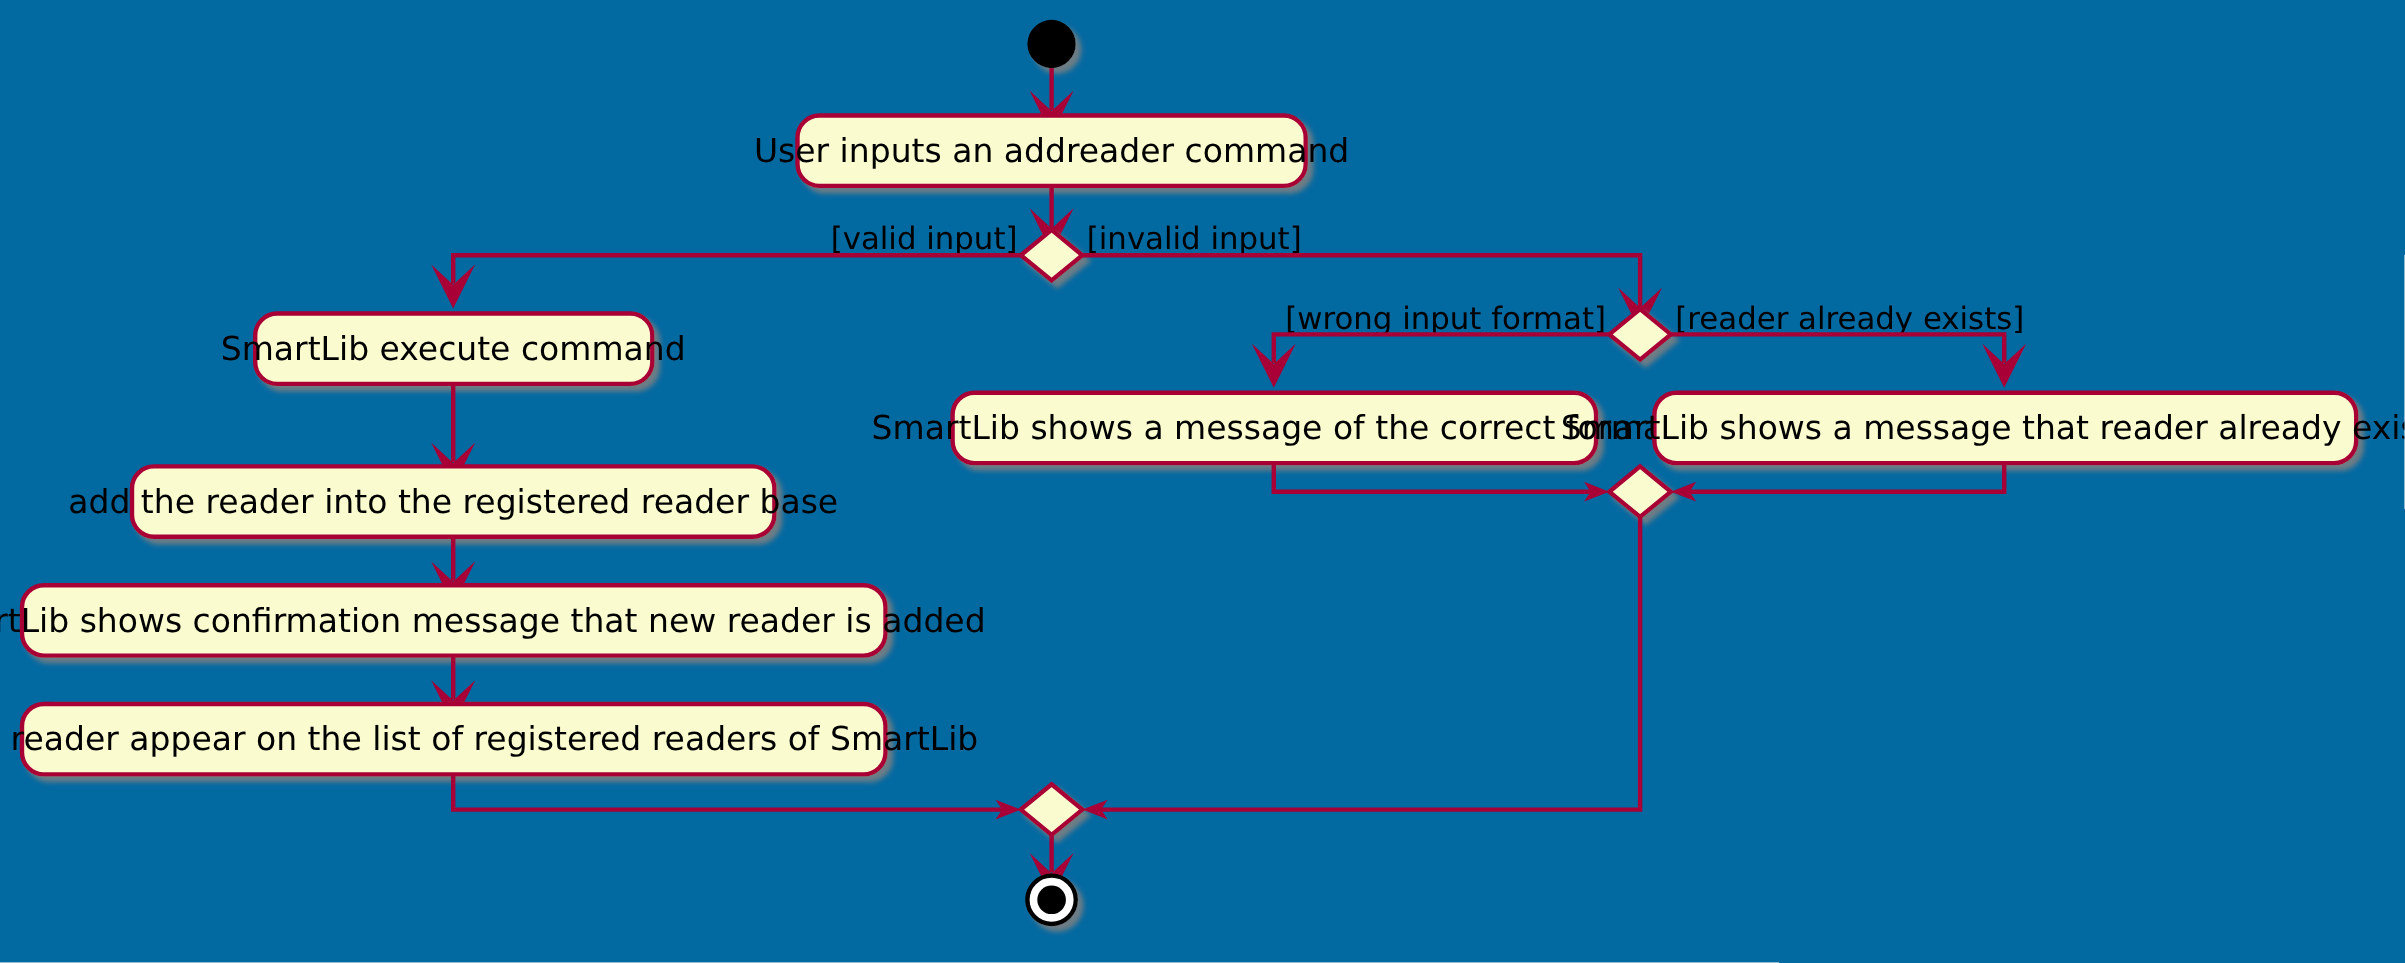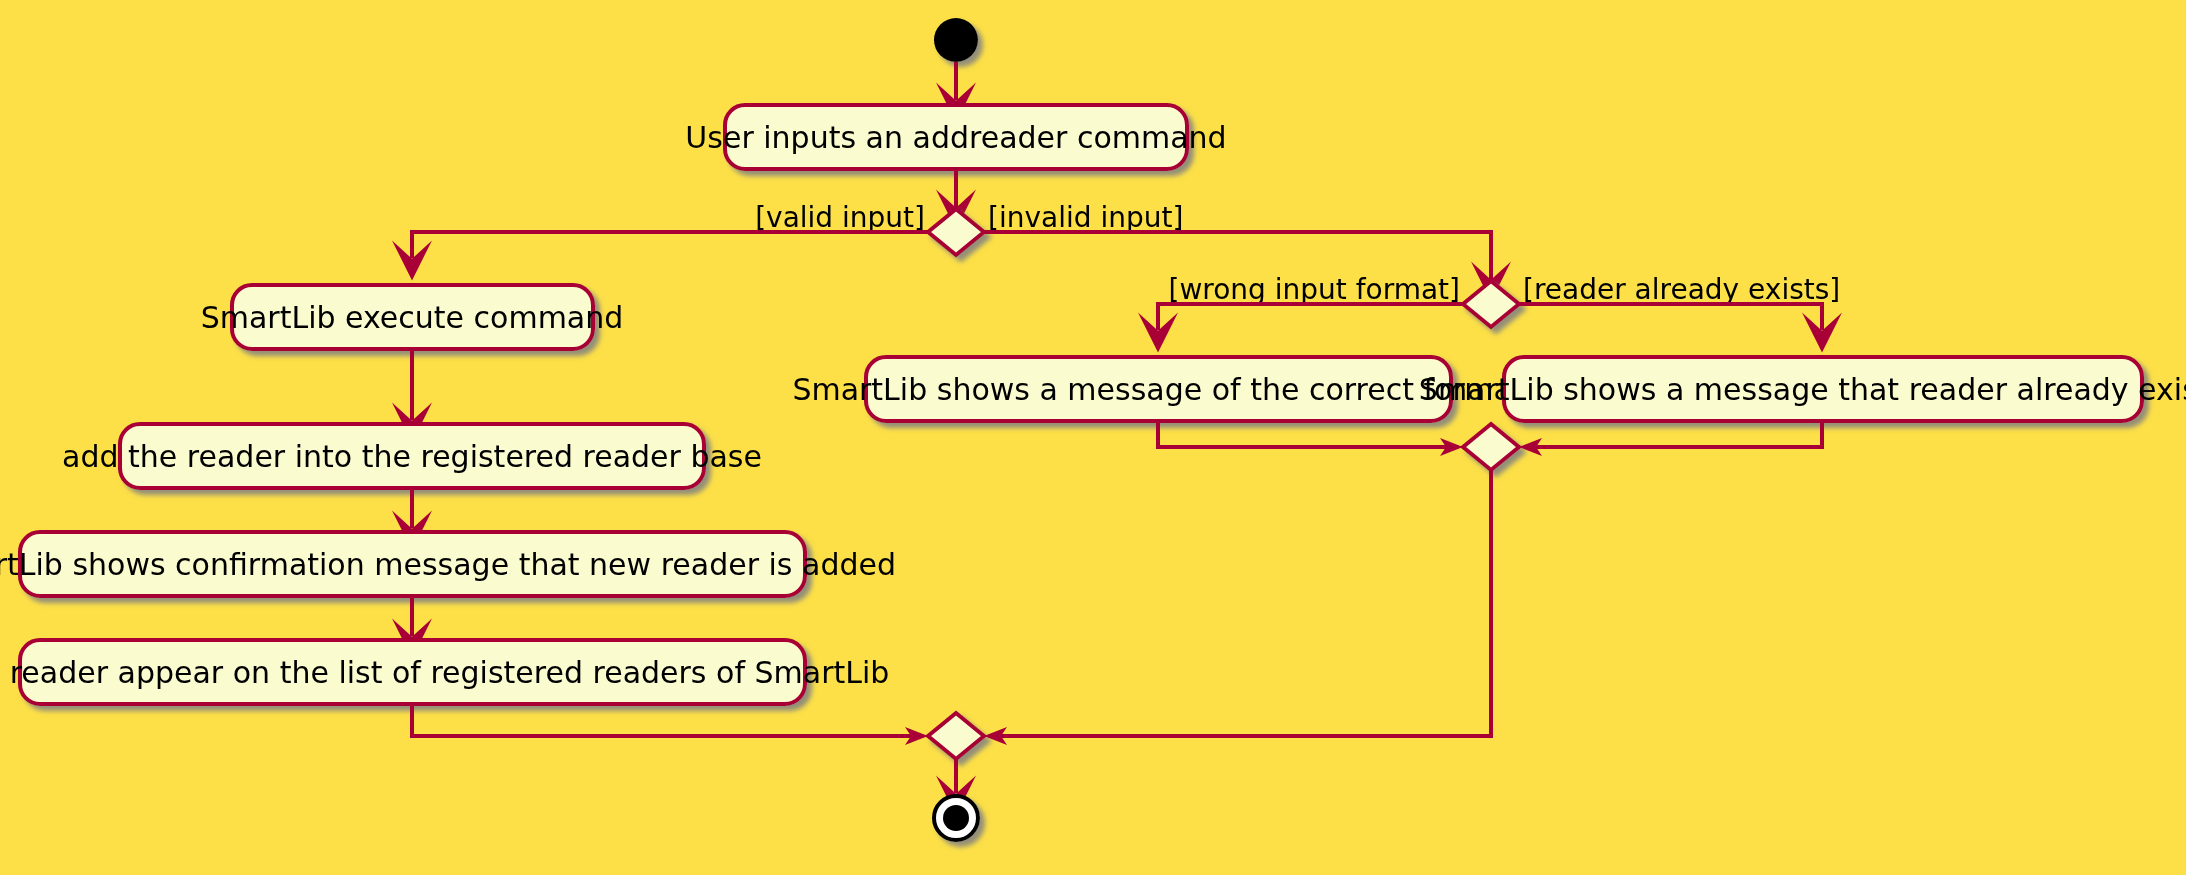--- a/index.html
+++ b/index.html
@@ -10,21 +10,21 @@
   body {
     width: 2186px;
     height: 875px;
     font-family: "DejaVu Sans", sans-serif;
     overflow: hidden;
   }
   #diagram-root {
     position: relative;
     width: 2186px;
     height: 875px;
-    background: #fde047;
+    background: #0369a1;
   }
   svg#uml-canvas {
     display: block;
     width: 2186px;
     height: 875px;
   }
   .act-text {
     font-family: "DejaVu Sans", sans-serif;
     font-size: 30px;
     fill: #000000;

